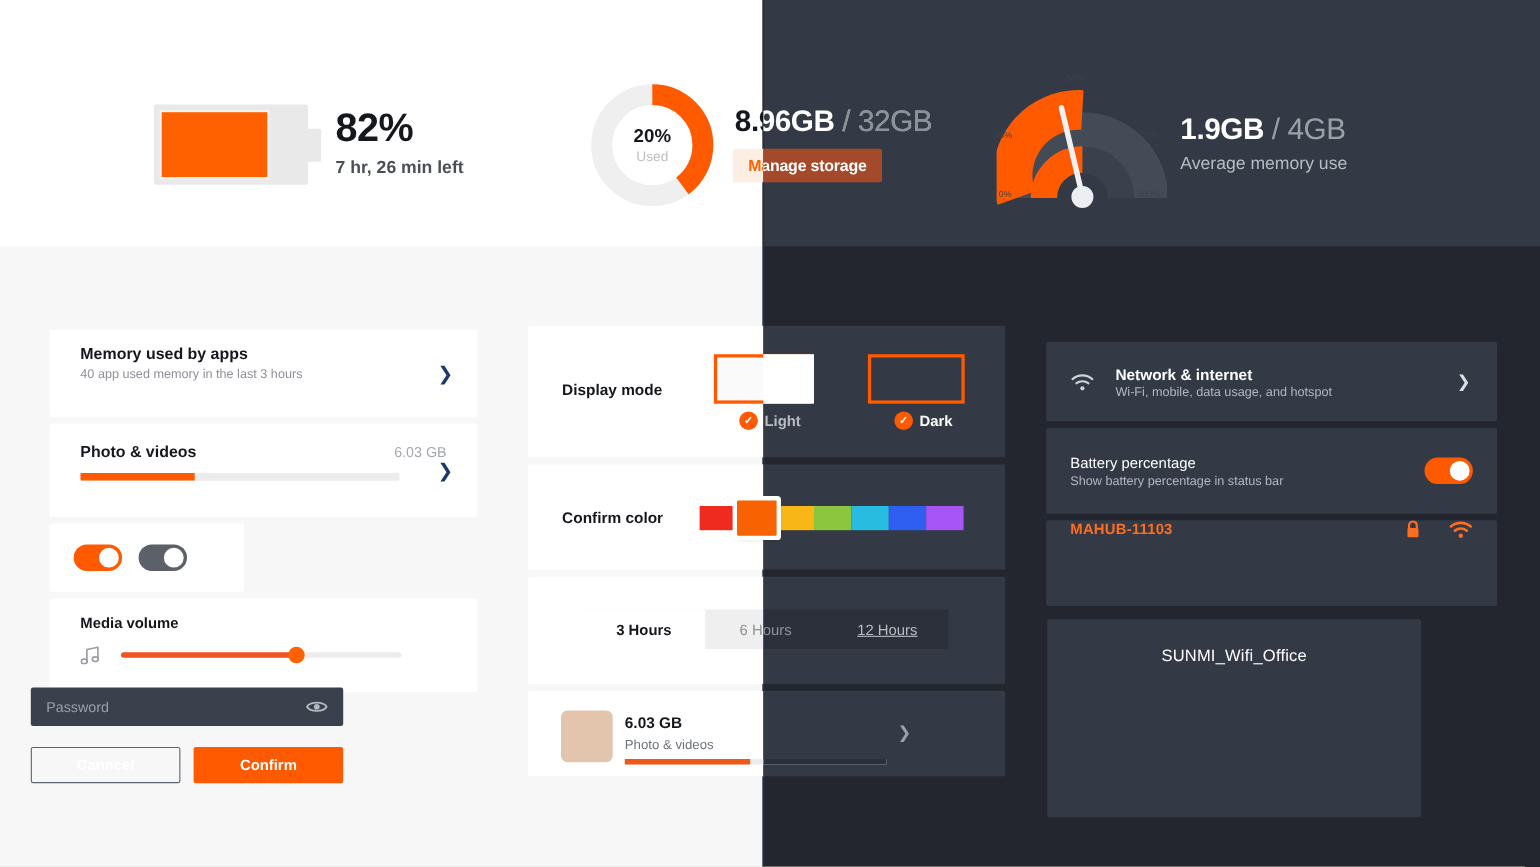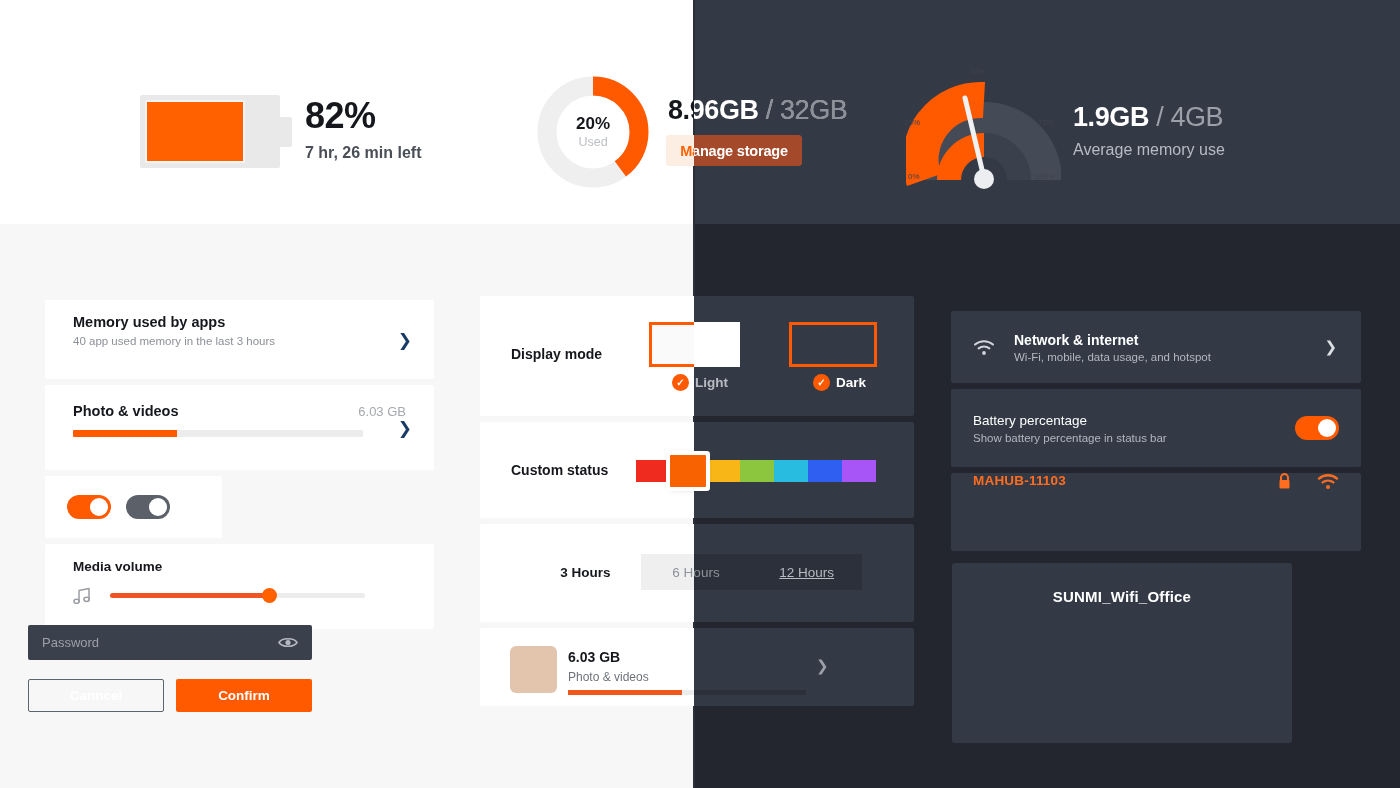--- a/index.html
+++ b/index.html
@@ -149,21 +149,21 @@
 
   .batt-row{height:78px;display:flex;align-items:center;padding:0 22px;justify-content:space-between;}
   .batt-title{font-size:13.5px;font-weight:400;color:#ffffff;}
   .batt-sub{font-size:11.5px;color:#b3b7bf;margin-top:4px;}
 
   .wifi-row{height:78px;display:flex;align-items:flex-start;padding:0 22px;justify-content:space-between;}
   .wifi-name{font-size:13.5px;font-weight:700;color:#ff6d20;letter-spacing:0.2px;}
   .wifi-icons{display:flex;align-items:center;gap:25px;}
 
   .dialog{position:absolute;left:952px;top:563px;width:340px;height:180px;background:#333945;border-radius:3px;}
-  .dlg-title{text-align:center;font-size:15px;font-weight:700;color:#ffffff;padding-top:25px;letter-spacing:0.2px;}
+  .dlg-title{text-align:center;font-size:15px;font-weight:400;color:#ffffff;padding-top:25px;letter-spacing:0.2px;}
   .pw-field{position:absolute;left:28px;top:625px;width:284px;height:35px;background:#3a404c;border-radius:2px;
     display:flex;align-items:center;justify-content:space-between;padding:0 14px;box-sizing:border-box;}
   .pw-ph{font-size:13px;color:#9ba0a8;}
   .dlg-btns{position:absolute;left:28px;top:679px;width:284px;display:flex;gap:12px;}
   .btn-cancel{width:136px;height:33px;border:1px solid #5e646f;background:transparent;color:#ffffff;
     font-size:13.5px;font-weight:700;border-radius:2px;cursor:pointer;font-family:inherit;}
   .btn-confirm{width:136px;height:33px;border:none;background:#ff5a00;color:#ffffff;
     font-size:13.5px;font-weight:700;border-radius:2px;cursor:pointer;font-family:inherit;}
 </style>
 </head>
@@ -322,21 +322,21 @@
           <span class="chk">✓</span>
           <span class="chk-lbl" style="color:#ffffff;">Dark</span>
         </div>
       </div>
     </div>
 
     <div class="ccard color-card">
       <div class="half-l"></div>
       <div class="half-r"></div>
       <div class="content">
-        <span class="color-label">Custom status</span>
+        <span class="color-label">Confirm color</span>
         <div class="sw-strip">
           <div class="sw" style="background:#ef2b1f;"></div>
           <div class="sw sel" style="background:#f86200;"></div>
           <div class="sw" style="background:#f9b617;"></div>
           <div class="sw" style="background:#8cc63e;"></div>
           <div class="sw" style="background:#28bce0;"></div>
           <div class="sw" style="background:#2f5ff0;"></div>
           <div class="sw" style="background:#a855f7;"></div>
         </div>
       </div>

